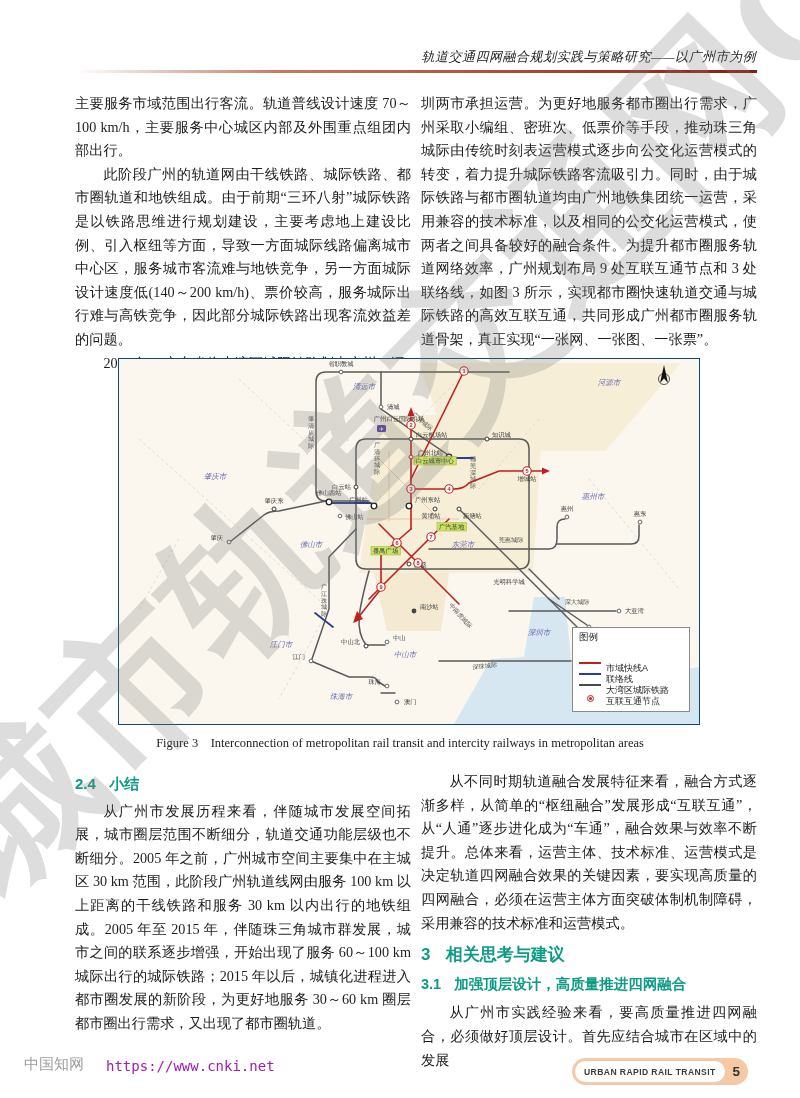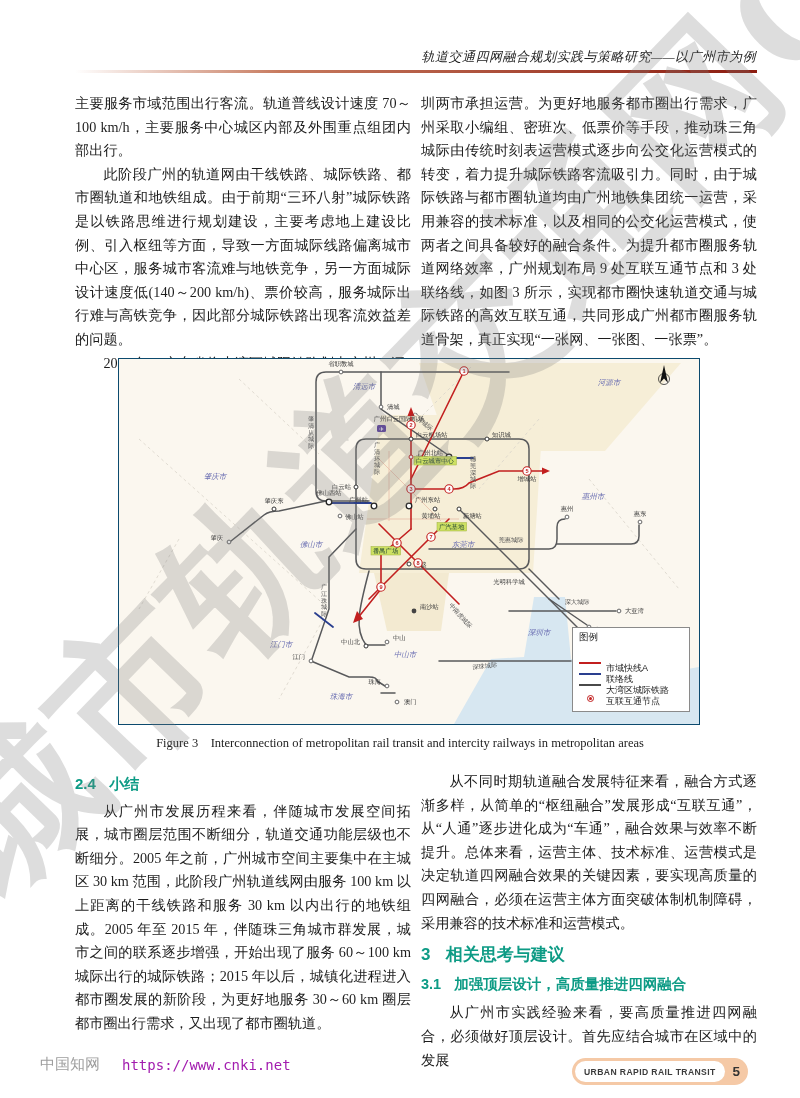--- a/index.html
+++ b/index.html
@@ -59,22 +59,22 @@
   
   .watermark {
     position:absolute; left:-36px; top:758px; width:1700px; height:210px;
     transform:rotate(-46deg); transform-origin:0 50%;
     font-family:"Liberation Serif", serif; font-size:158px; font-weight:bold;
     color:rgba(125,125,125,0.26); white-space:nowrap; pointer-events:none;
     letter-spacing:4px; z-index:50;
   }
   
   .cnki-footer {
-    position:absolute; left:40px; top:1055px; font-size:15px; color:#9d9d9d;
-    display:flex; gap:22px; align-items:center;
+    position:absolute; left:24px; top:1055px; font-size:15px; color:#9d9d9d;
+    display:flex; gap:22px; align-items:flex-end;
   }
   .cnki-url { font-family:"DejaVu Sans Mono", monospace; font-size:14px; color:#a21caf; }
   .page-badge {
     position:absolute; top:1058px; right:52px; width:176px; height:27px;
     background:#f5c9a6; border-radius:14px; display:flex; align-items:center;
   }
   .badge-inner {
     margin-left:3px; height:21px; background:#ffffff; border-radius:11px;
     display:flex; align-items:center; padding:0 9px;
     font-family:"Liberation Sans", sans-serif; font-size:8.6px; font-weight:bold;

